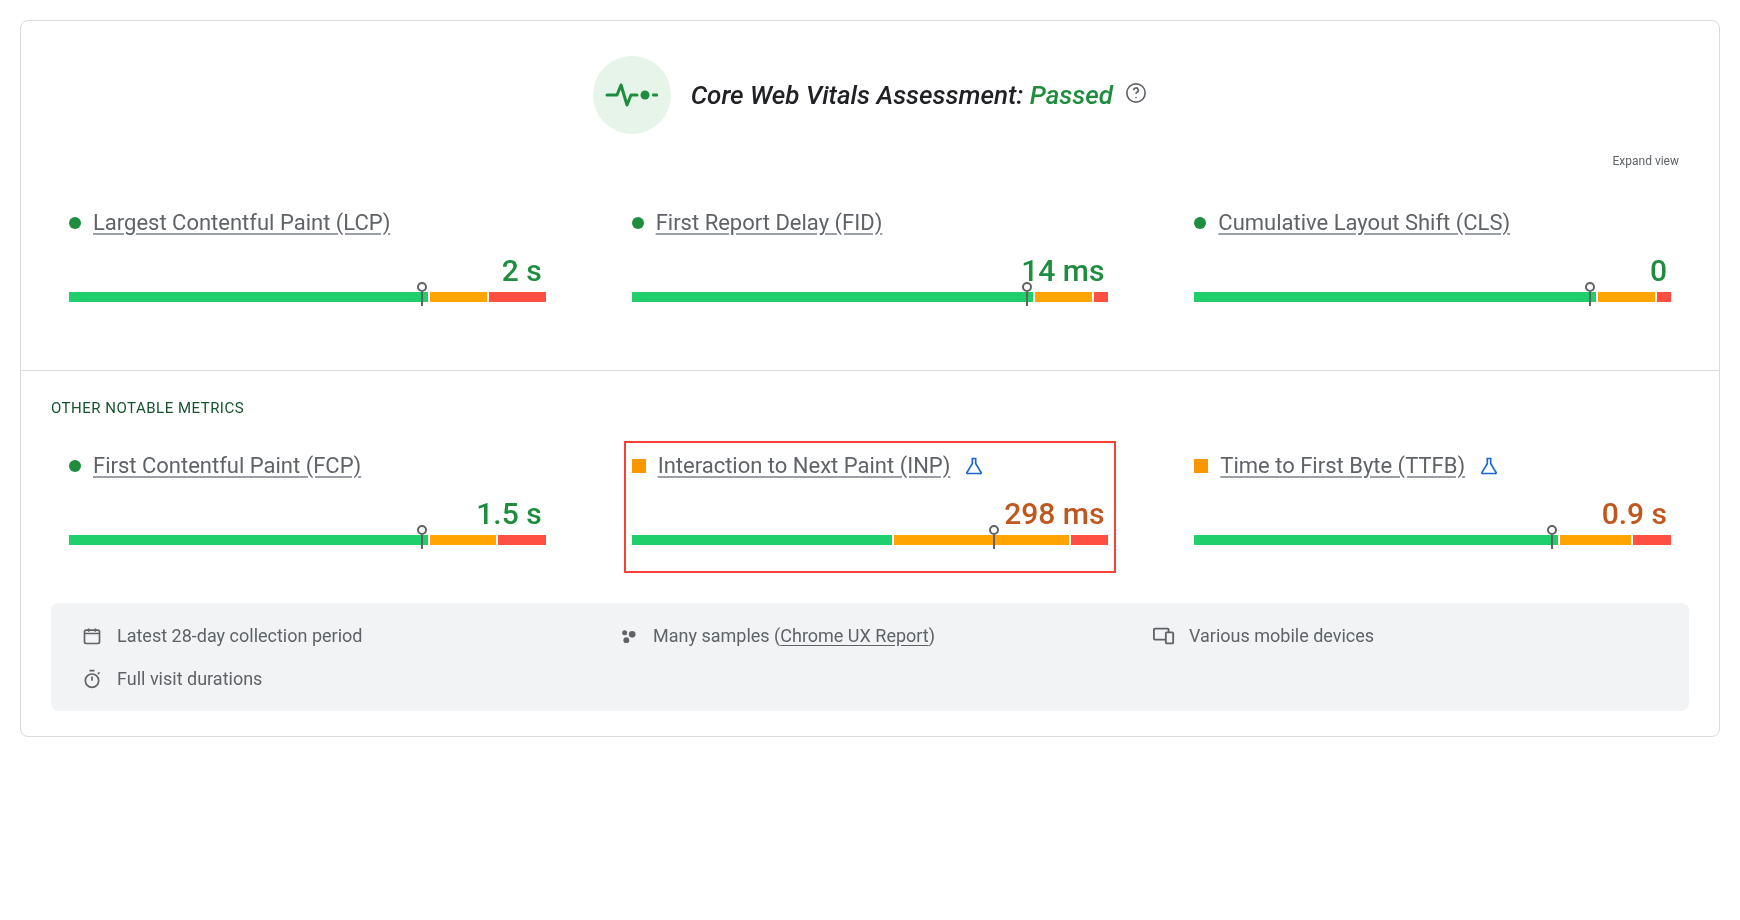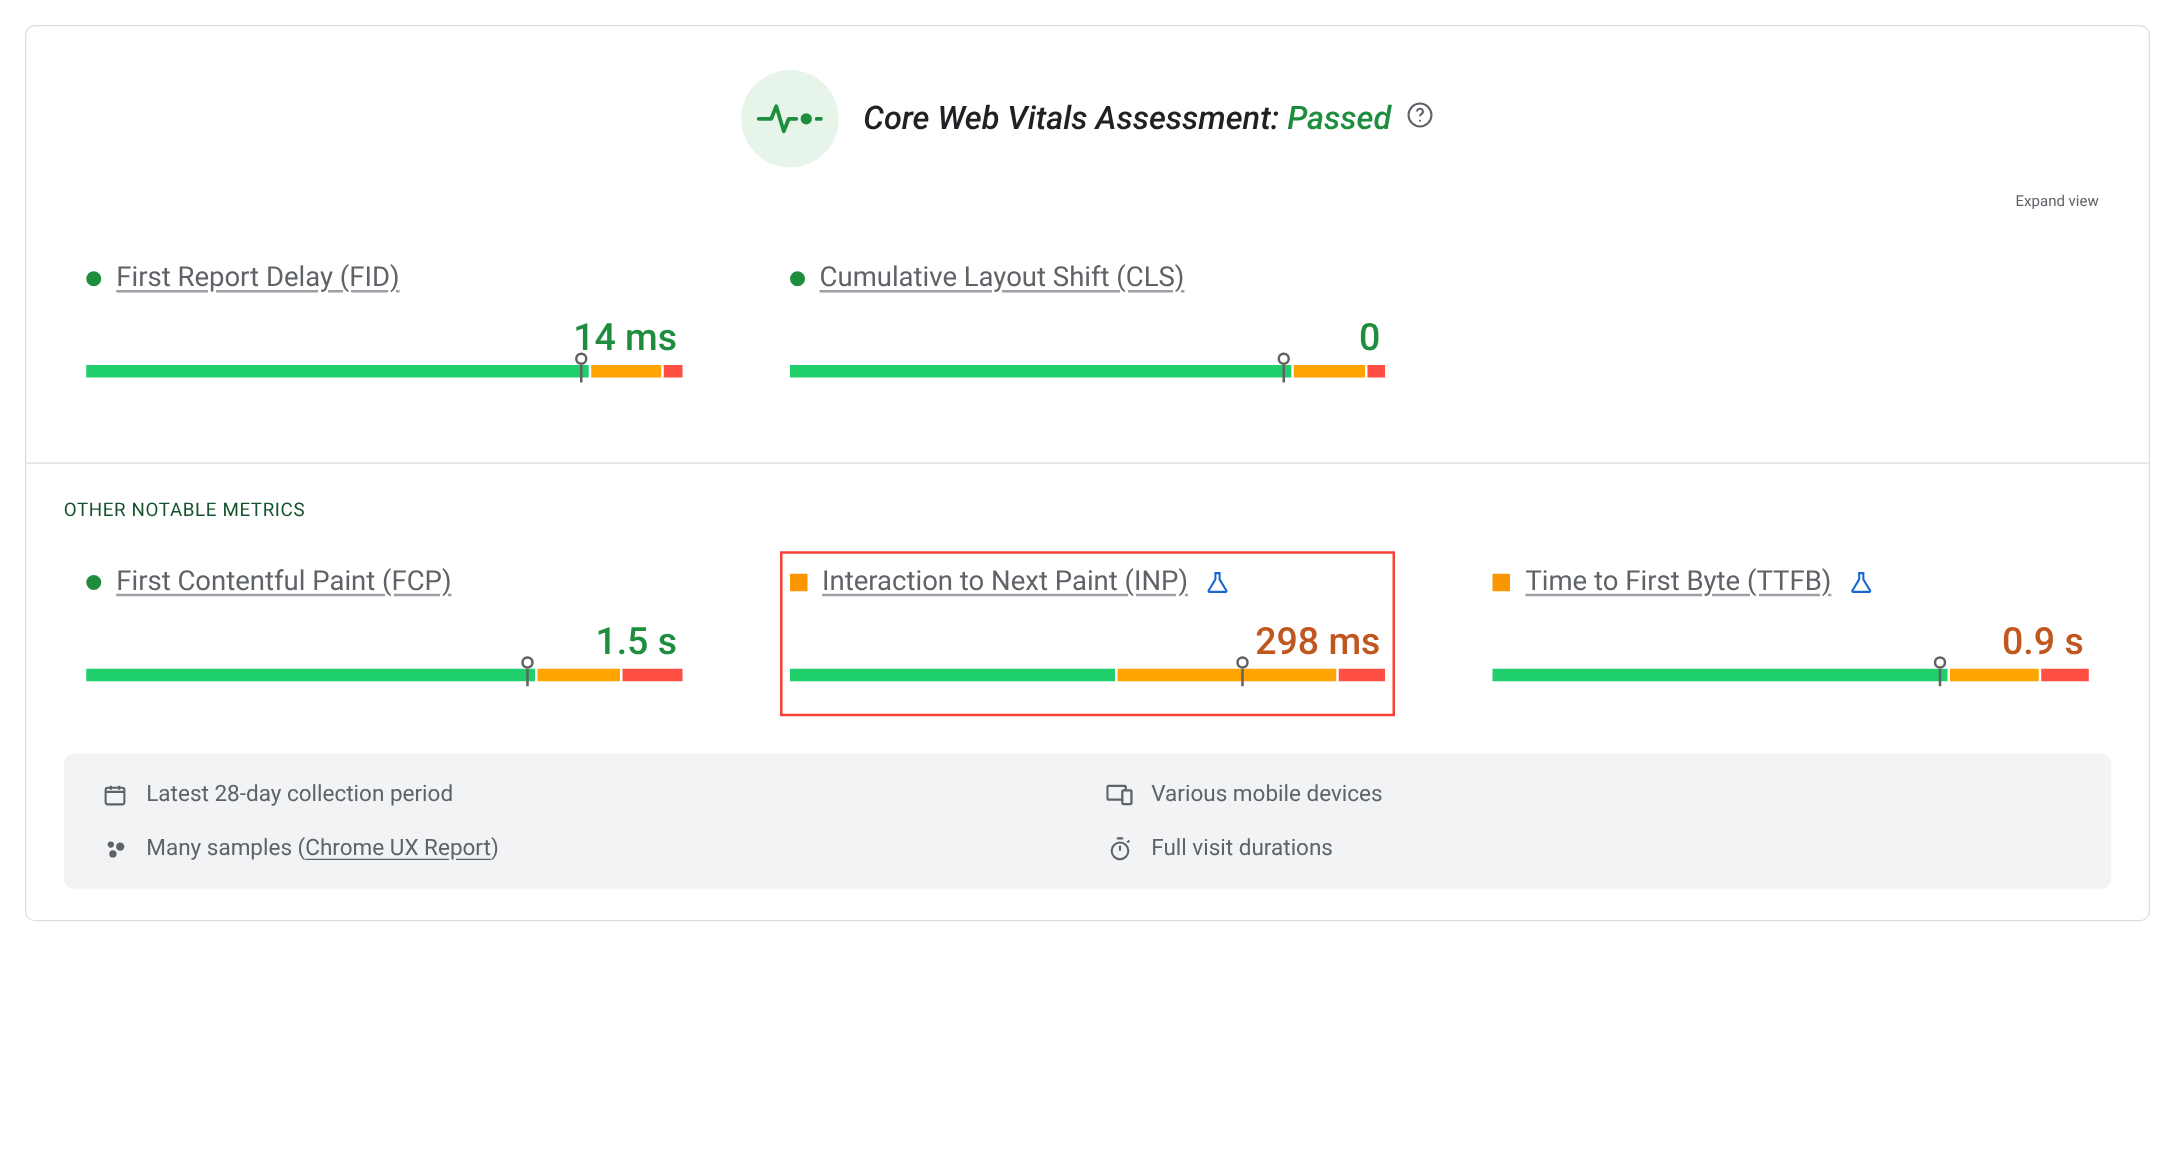--- a/index.html
+++ b/index.html
@@ -151,21 +151,21 @@
     letter-spacing: 0.5px;
     color: #14532d;
     padding: 8px 0 24px 0;
   }
   .footer {
     background: #f1f3f4;
     border-radius: 8px;
     margin-top: 30px;
     padding: 22px 30px;
     display: grid;
-    grid-template-columns: 1fr 1fr;
+    grid-template-columns: 1fr 1fr 1fr;
     grid-template-rows: auto auto;
     row-gap: 22px;
     column-gap: 30px;
     color: #5f6368;
     font-size: 18px;
   }
   .footer-item {
     display: flex;
     align-items: center;
     gap: 14px;
@@ -200,20 +200,35 @@
   </div>
 
   <div class="expand-row">
     <span>Expand view</span>
   </div>
 
   <div class="metrics-grid" id="core-grid">
       <div class="metric">
         <div class="metric-name-row">
           <span class="status-dot good"></span>
+          <span class="metric-name">Largest Contentful Paint (LCP)</span>
+        </div>
+        <div class="metric-value good">2 s</div>
+        <div class="bar-wrap">
+          <div class="marker" style="left:74%"></div>
+          <div class="bar">
+            <div class="seg g" style="width:76%"></div>
+            <div class="seg o" style="width:12%"></div>
+            <div class="seg r" style="width:12%"></div>
+          </div>
+        </div>
+      </div>
+      <div class="metric">
+        <div class="metric-name-row">
+          <span class="status-dot good"></span>
           <span class="metric-name">First Report Delay (FID)</span>
         </div>
         <div class="metric-value good">14 ms</div>
         <div class="bar-wrap">
           <div class="marker" style="left:83%"></div>
           <div class="bar">
             <div class="seg g" style="width:85%"></div>
             <div class="seg o" style="width:12%"></div>
             <div class="seg r" style="width:3%"></div>
           </div>
@@ -303,38 +318,38 @@
       <span class="ic">
         <svg width="20" height="20" viewBox="0 0 24 24" fill="none" stroke="#5f6368" stroke-width="2">
             <rect x="3" y="5" width="18" height="16" rx="2"></rect>
             <path d="M3 9h18M8 3v4M16 3v4"></path>
           </svg>
       </span>
       <span>Latest 28-day collection period</span>
     </div>
     <div class="footer-item">
       <span class="ic">
-        <svg width="22" height="20" viewBox="0 0 24 20" fill="none" stroke="#5f6368" stroke-width="2">
-            <rect x="1" y="2" width="16" height="12" rx="1"></rect>
-            <rect x="14" y="6" width="8" height="12" rx="1" fill="#f1f3f4"></rect>
-          </svg>
-      </span>
-      <span>Various mobile devices</span>
-    </div>
-    <div class="footer-item">
-      <span class="ic">
         <svg width="20" height="20" viewBox="0 0 24 24" fill="#5f6368">
             <circle cx="8" cy="8" r="3"></circle>
             <circle cx="17" cy="10" r="4"></circle>
             <circle cx="10" cy="17" r="3.5"></circle>
           </svg>
       </span>
       <span>
         <span>Many samples (</span><span class="u">Chrome UX Report</span><span>)</span>
       </span>
+    </div>
+    <div class="footer-item">
+      <span class="ic">
+        <svg width="22" height="20" viewBox="0 0 24 20" fill="none" stroke="#5f6368" stroke-width="2">
+            <rect x="1" y="2" width="16" height="12" rx="1"></rect>
+            <rect x="14" y="6" width="8" height="12" rx="1" fill="#f1f3f4"></rect>
+          </svg>
+      </span>
+      <span>Various mobile devices</span>
     </div>
     <div class="footer-item">
       <span class="ic">
         <svg width="20" height="20" viewBox="0 0 24 24" fill="none" stroke="#5f6368" stroke-width="2">
             <circle cx="12" cy="14" r="8"></circle>
             <path d="M12 14V9M9 2h6M19 6l2-2"></path>
           </svg>
       </span>
       <span>Full visit durations</span>
     </div>

